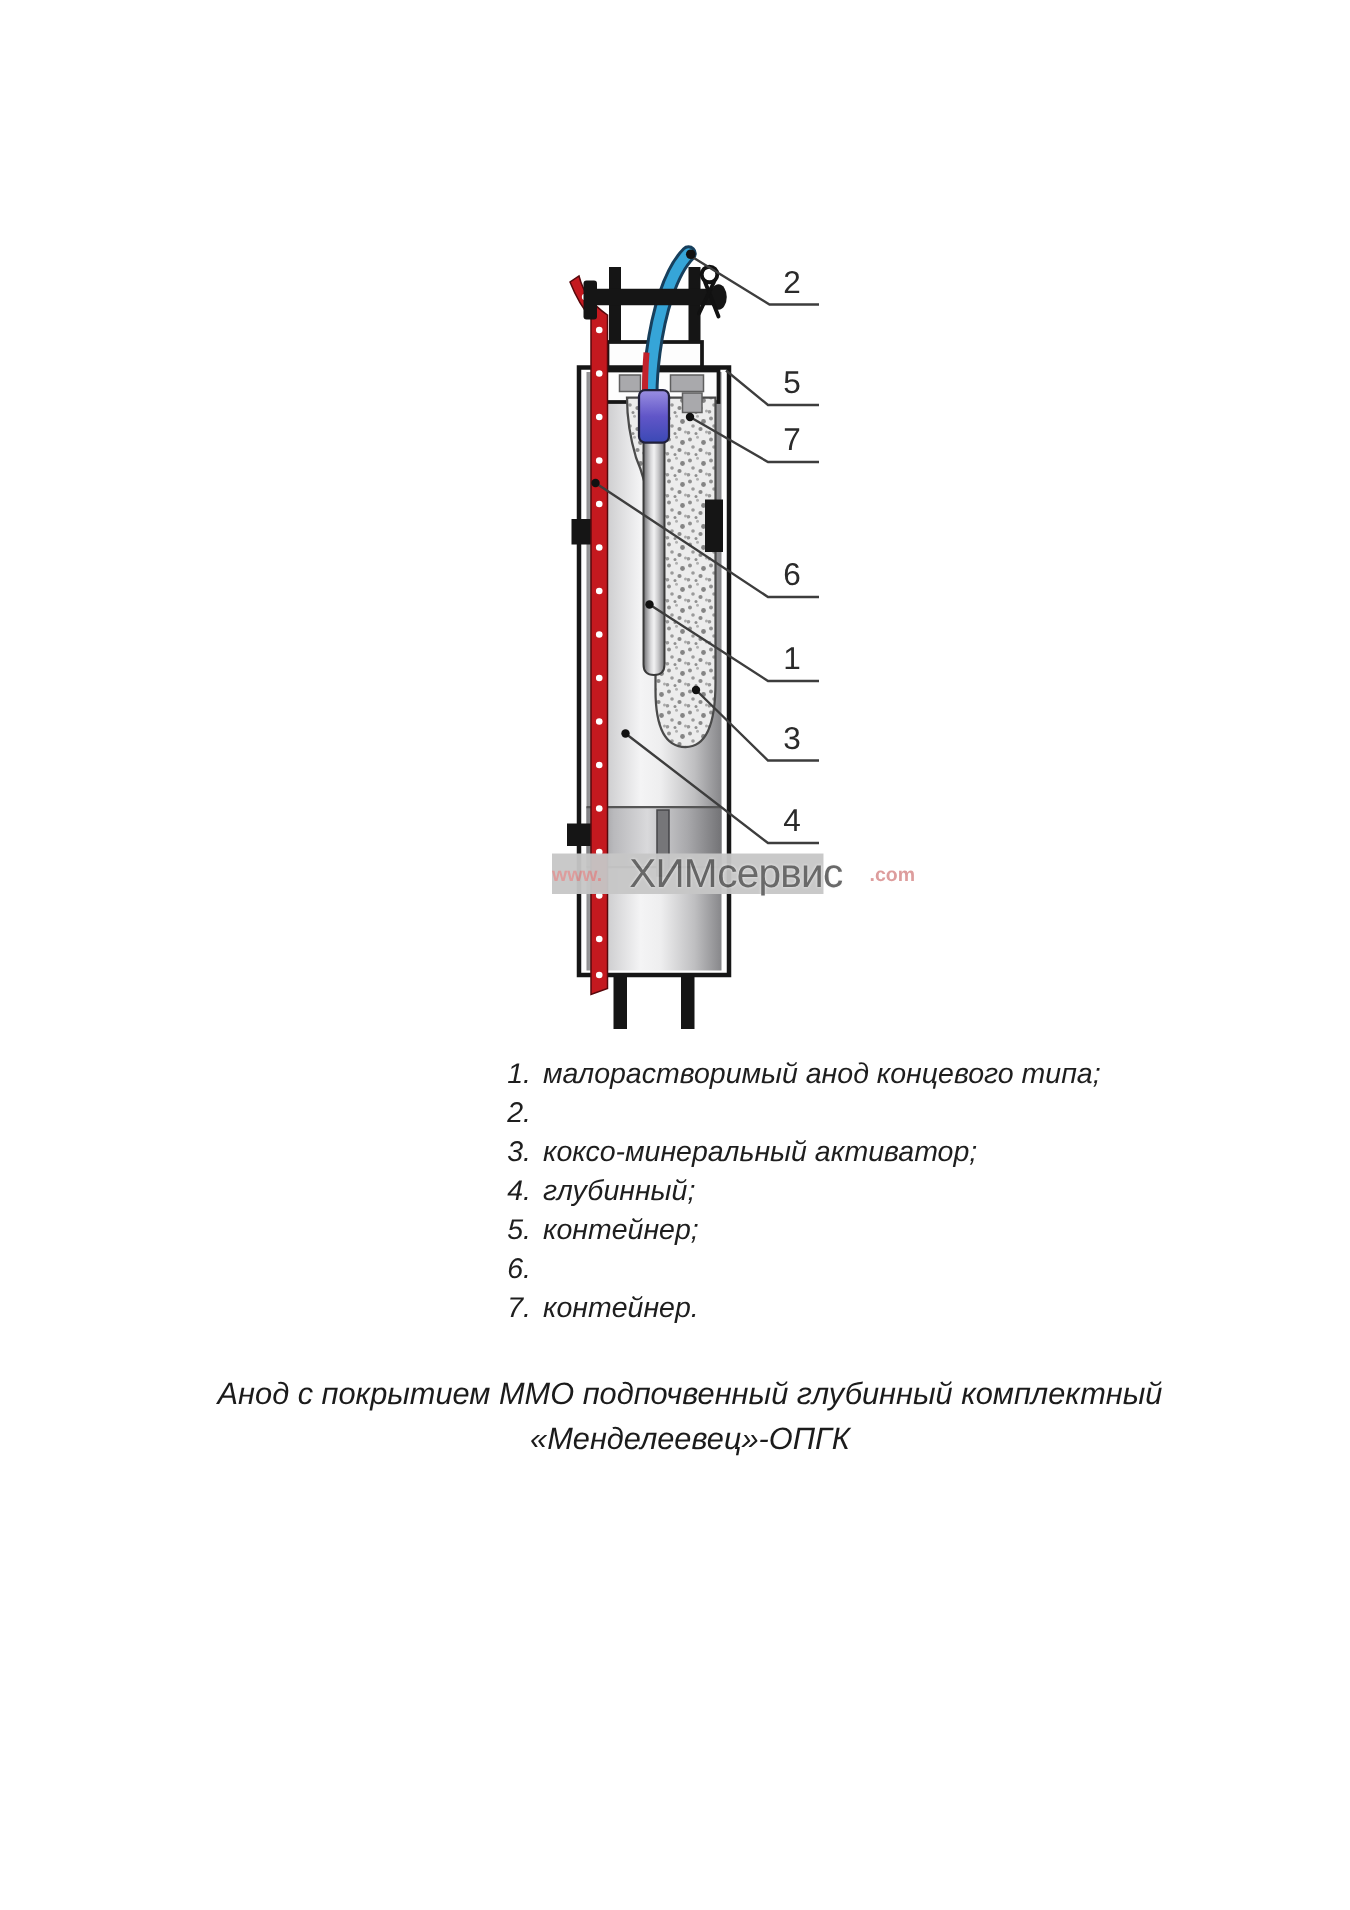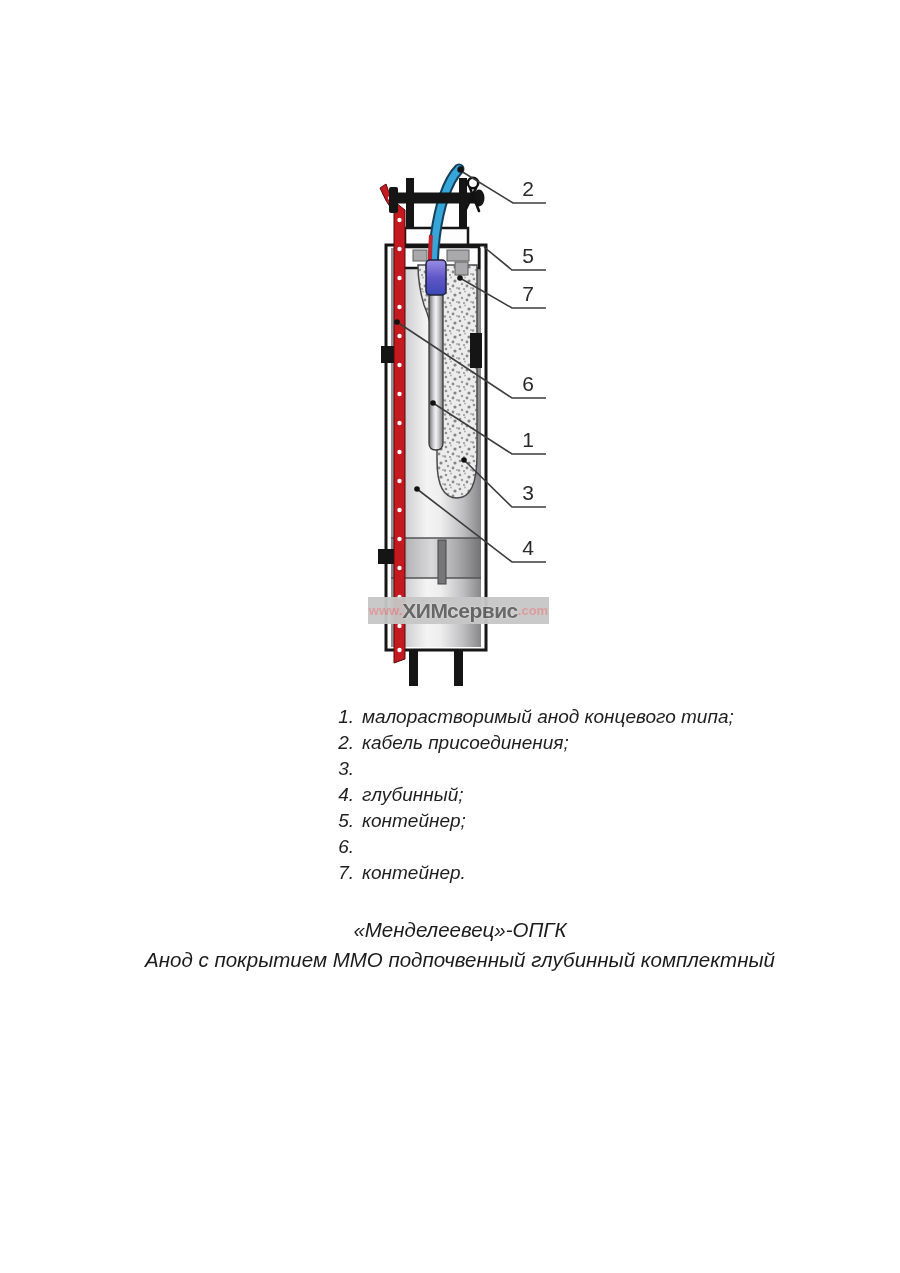--- a/index.html
+++ b/index.html
@@ -2,25 +2,25 @@
 <html style="--strip-red: #c4191f; --cable-blue: #36a5d8; --cable-outline: #173f5c; --connector-purple: #564bc2; --metal-grey: #c9c9cb; --outline-black: #161616; --callout-line: #3d3d3d; --watermark-grey: #c7c7c7; --watermark-text: #616161; --watermark-accent: #dc9898;"><head>
 <meta charset="utf-8">
 <style>
   html,body{margin:0;padding:0;background:#fff;}
   .page{position:relative;width:900px;height:1273px;background:#fff;overflow:hidden;
         font-family:"Liberation Sans",sans-serif;color:#1e1e1e;}
   .diagram{position:absolute;left:360px;top:150px;width:200px;height:550px;}
   .strip{fill:var(--strip-red,#c4191f);stroke:#57080c;stroke-width:1;}
   .co{position:absolute;left:512px;width:32px;text-align:center;
       font-size:21px;color:#2a2a2a;line-height:24px;}
-  .watermark{position:absolute;left:368px;top:597px;width:181px;height:27px;
+  .watermark{position:absolute;left:368px;top:569px;width:181px;height:27px;
       background:var(--watermark-grey,#c7c7c7);opacity:.95;display:flex;align-items:center;
-      justify-content:center;white-space:nowrap;}
+      white-space:nowrap;gap:18px;}
   .wm-small{font-size:13px;font-weight:bold;color:var(--watermark-accent,#dc9898);}
-  .wm-name{font-size:21px;font-weight:bold;letter-spacing:-.5px;
+  .wm-name{font-size:27px;font-weight:normal;letter-spacing:-.5px;
       color:var(--watermark-text,#616161);text-shadow:0 0 2px #efefef;}
   .legend{position:absolute;left:332px;top:704px;font-style:italic;font-size:19px;}
   .li{display:flex;height:26px;line-height:26px;}
   .li .num{width:22px;text-align:right;margin-right:8px;}
   .caption{position:absolute;left:20px;top:915px;width:880px;text-align:center;
       font-style:italic;font-size:20.5px;line-height:30px;color:#1b1b1b;}
 </style>
 </head>
 <body>
 
@@ -180,40 +180,40 @@
   <div class="co" style="top:481px">3</div>
   <div class="co" style="top:536px">4</div>
 
   <div class="legend">
     <div class="li">
         <span class="num">1.</span>
         <span class="txt">малорастворимый анод концевого типа;</span>
       </div>
     <div class="li">
         <span class="num">2.</span>
-        <span class="txt">кабель присоединения;</span>
       </div>
     <div class="li">
         <span class="num">3.</span>
+        <span class="txt">коксо-минеральный активатор;</span>
       </div>
     <div class="li">
         <span class="num">4.</span>
         <span class="txt">глубинный;</span>
       </div>
     <div class="li">
         <span class="num">5.</span>
         <span class="txt">контейнер;</span>
       </div>
     <div class="li">
         <span class="num">6.</span>
       </div>
     <div class="li">
         <span class="num">7.</span>
         <span class="txt">контейнер.</span>
       </div>
   </div>
 
   <div class="caption">
+    <div>Анод с покрытием ММО подпочвенный глубинный комплектный</div>
     <div>«Менделеевец»-ОПГК</div>
-    <div>Анод с покрытием ММО подпочвенный глубинный комплектный</div>
   </div>
 
 </div>
 
 </body></html>

